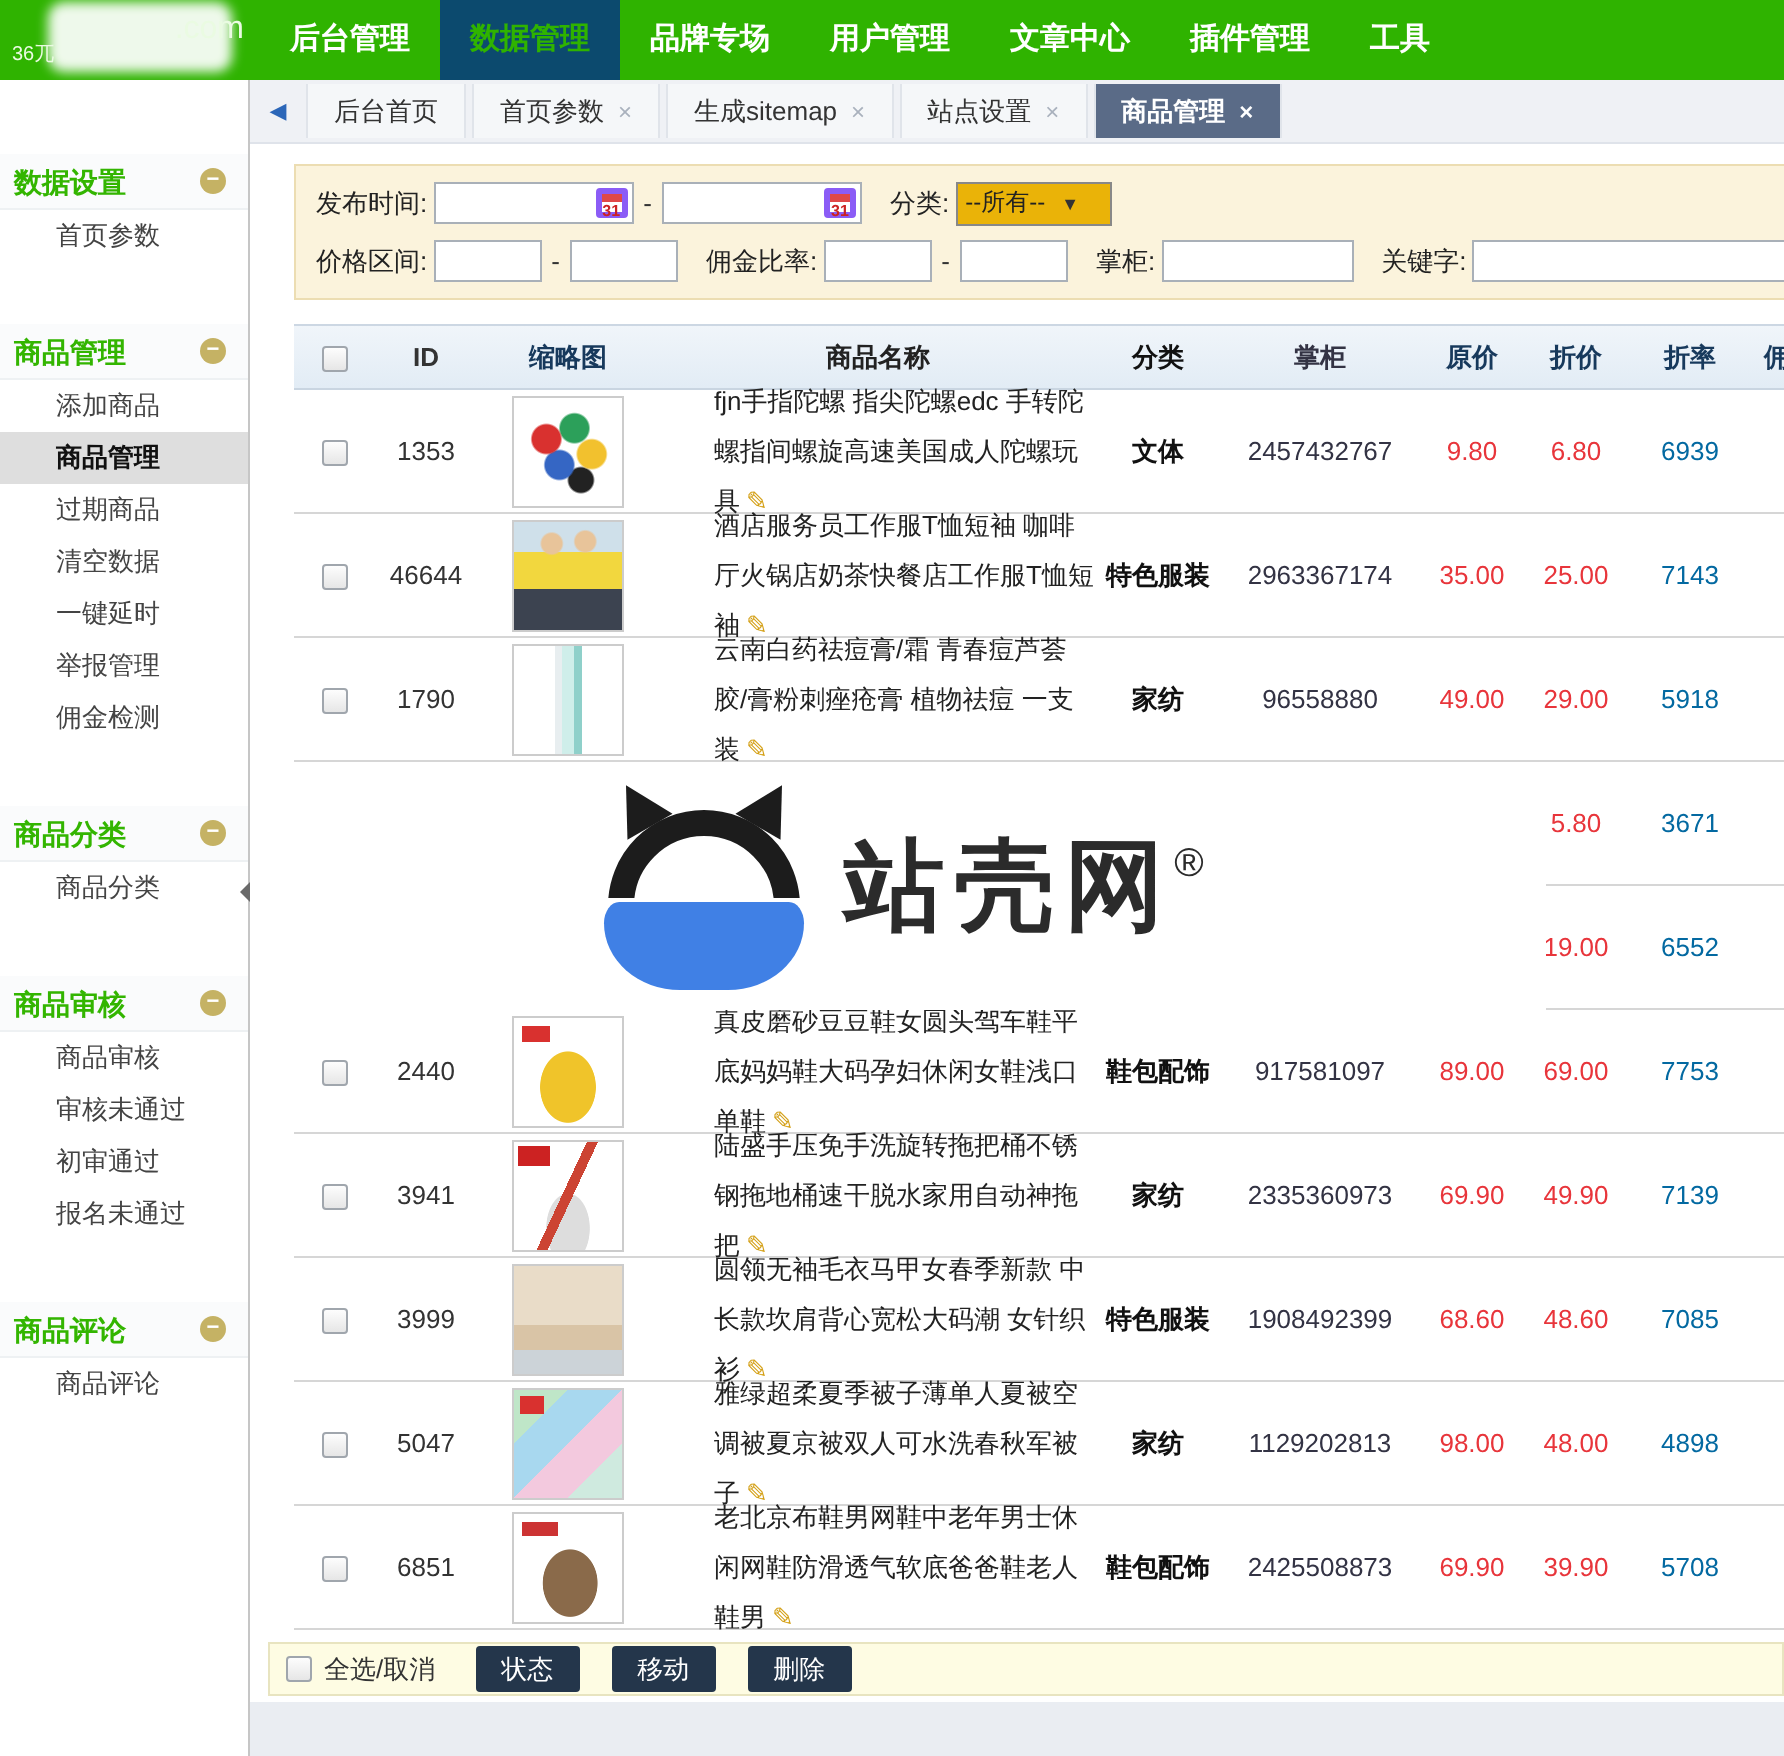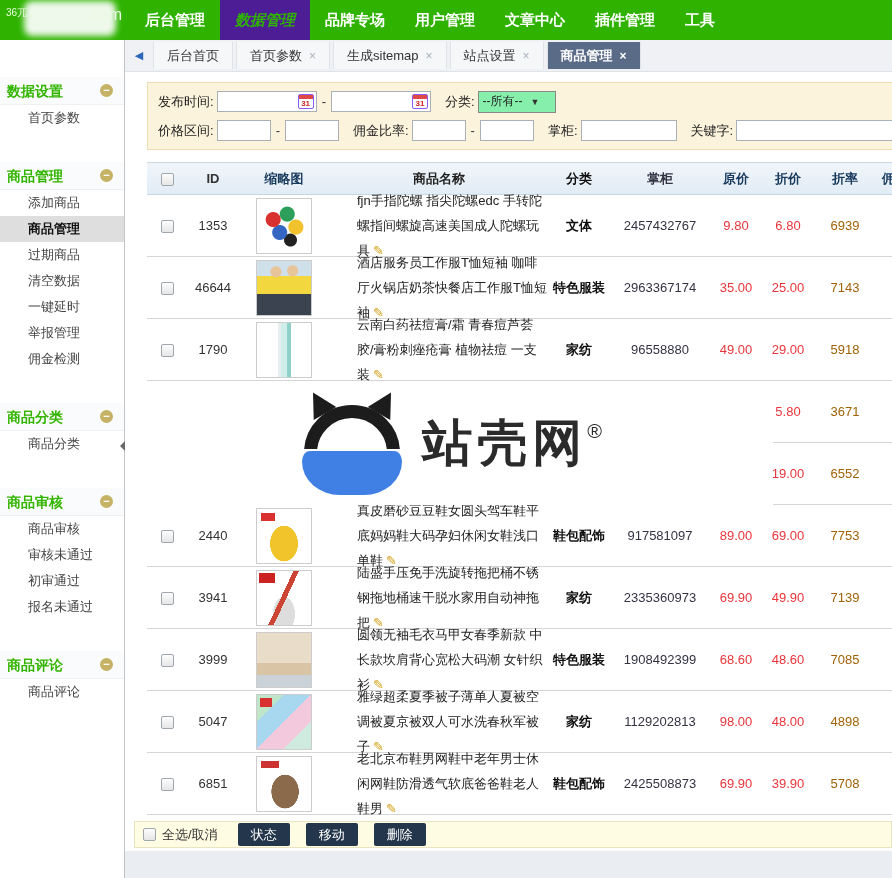--- a/index.html
+++ b/index.html
@@ -4,26 +4,26 @@
 <style>
   * { margin:0; padding:0; box-sizing:border-box; }
   html,body { width:892px; height:878px; overflow:hidden; background:#fff;
     font-family:"Liberation Sans","DejaVu Sans",sans-serif; }
 
   
   .topnav { height:40px; background:#2fb300; display:flex; }
   .logo { width:130px; position:relative; flex:none; }
   .logo-blur { position:absolute; left:24px; top:1px; width:92px; height:35px;
     background:rgba(255,255,255,.92); border-radius:8px; filter:blur(3px); }
-  .logo-pre { position:absolute; left:6px; bottom:20px; color:#eafbe2; font-size:10px; }
+  .logo-pre { position:absolute; left:6px; bottom:6px; color:#eafbe2; font-size:10px; }
   .logo-suf { position:absolute; right:8px; bottom:16px; color:#eafbe2; font-size:16px; }
   .nav-items { display:flex; }
   .nav-item { color:#fff; font-size:15px; font-weight:bold; line-height:40px;
     padding:0 15px; cursor:pointer; white-space:nowrap;text-align:right; }
-  .nav-item.active { background:#4c1d95; color:#2fb300;font-style:italic; }
+  .nav-item.active { background:#0c4a6e; color:#2fb300; }
 
   
   .layout { display:flex; height:838px; }
 
   
   .sidebar { width:125px; flex:none; background:#fff; border-right:1px solid #c6c6c6;
     position:relative; padding-top:6px; }
   .side-hdr { height:28px; line-height:28px; padding:0 7px; color:#33b500;
     font-size:14px; font-weight:bold; background:#fafbfc; border-bottom:1px solid #eef1f3;
     display:flex; align-items:center; justify-content:space-between; cursor:pointer;margin-top:31px; }
@@ -60,46 +60,46 @@
   .f-row { height:29px; display:flex; align-items:center; font-size:13px; color:#222; }
   .f-label { margin-right:3px; white-space:nowrap; }
   .f-input { height:21px; border:1px solid #a9b0b8; background:#fff; font-size:12px;
     padding:0 3px; color:#333; }
   .w-date { width:100px; padding-right:22px; }
   .w-sm { width:54px; }
   .w-shop { width:96px; }
   .w-key { width:196px; }
   .date-wrap { position:relative; display:inline-flex; align-items:center; }
   .cal-icon { position:absolute; right:3px; width:16px; height:15px; background:#fff;
-    border:1px solid #8b5cf6; border-radius:2px; font-size:8px; color:#c22; font-weight:bold;
+    border:3px solid #8b5cf6; border-radius:2px; font-size:8px; color:#c22; font-weight:bold;
     text-align:center; line-height:17px; cursor:pointer; }
   .cal-icon::before { content:""; position:absolute; left:0; right:0; top:0; height:4px;
     background:#e04848; }
   .dash { margin:0 5px; color:#333; }
   .gap { width:14px; flex:none; }
-  .select { height:22px; min-width:78px; border:1px solid #888; background:#86efac;
+  .select { height:22px; min-width:78px; border:1px solid #888; background:#eab308;
     display:inline-flex; align-items:center; justify-content:flex-start;
     font-size:12px; color:#222; padding:0 4px; cursor:pointer; }
   .select .arrow { font-size:9px; color:#333; margin-left:8px; }
 
   
   .table { margin:12px 0 0 22px; width:768px; flex:none; }
   .thead { height:33px; display:flex; align-items:center;
     background:linear-gradient(#f0f5fa,#e2ecf5); border-top:1px solid #ccd7e3;
     border-bottom:1px solid #c9d5e1; font-weight:bold; color:#17395c; font-size:13px; }
   .trow { height:62px; display:flex; align-items:center; border-bottom:1px solid #d6d6d6;
     font-size:13px; }
   .cell { text-align:center; flex:none; }
   .c-check{width:40px}.c-id{width:52px; color:#333;}
   .c-thumb{width:90px}.c-name{width:220px; text-align:left; padding-left:28px; color:#222; line-height:25px;}
   .c-cat{width:60px; font-weight:bold; color:#111;}
   .c-shop{width:102px; color:#334;}
   .c-price{width:50px; color:#e8353b;}
   .c-disc{width:54px; color:#e8353b;}
-  .c-rate{width:60px; color:#a16207;}
+  .c-rate{width:60px; color:#0369a1;}
   .c-extra{width:40px; color:#e8353b;}
   .thead .c-price,.thead .c-disc,.thead .c-rate,.thead .c-extra{color:#17395c;}
   .checkbox { display:inline-block; width:13px; height:13px; border:1px solid #a0a6ad;
     border-radius:2px; background:linear-gradient(#fdfdfd,#e6e6e6); vertical-align:middle;
     cursor:pointer; }
   .thumb { width:56px; height:56px; border:1px solid #ccc; margin:0 auto; background:#fff; }
   .edit-icon { color:#d4a017; margin-left:3px; cursor:pointer; font-size:13px; }
 
   .t-spinner { background:
     radial-gradient(circle at 30% 38%, #d9312f 7px, transparent 8px),

